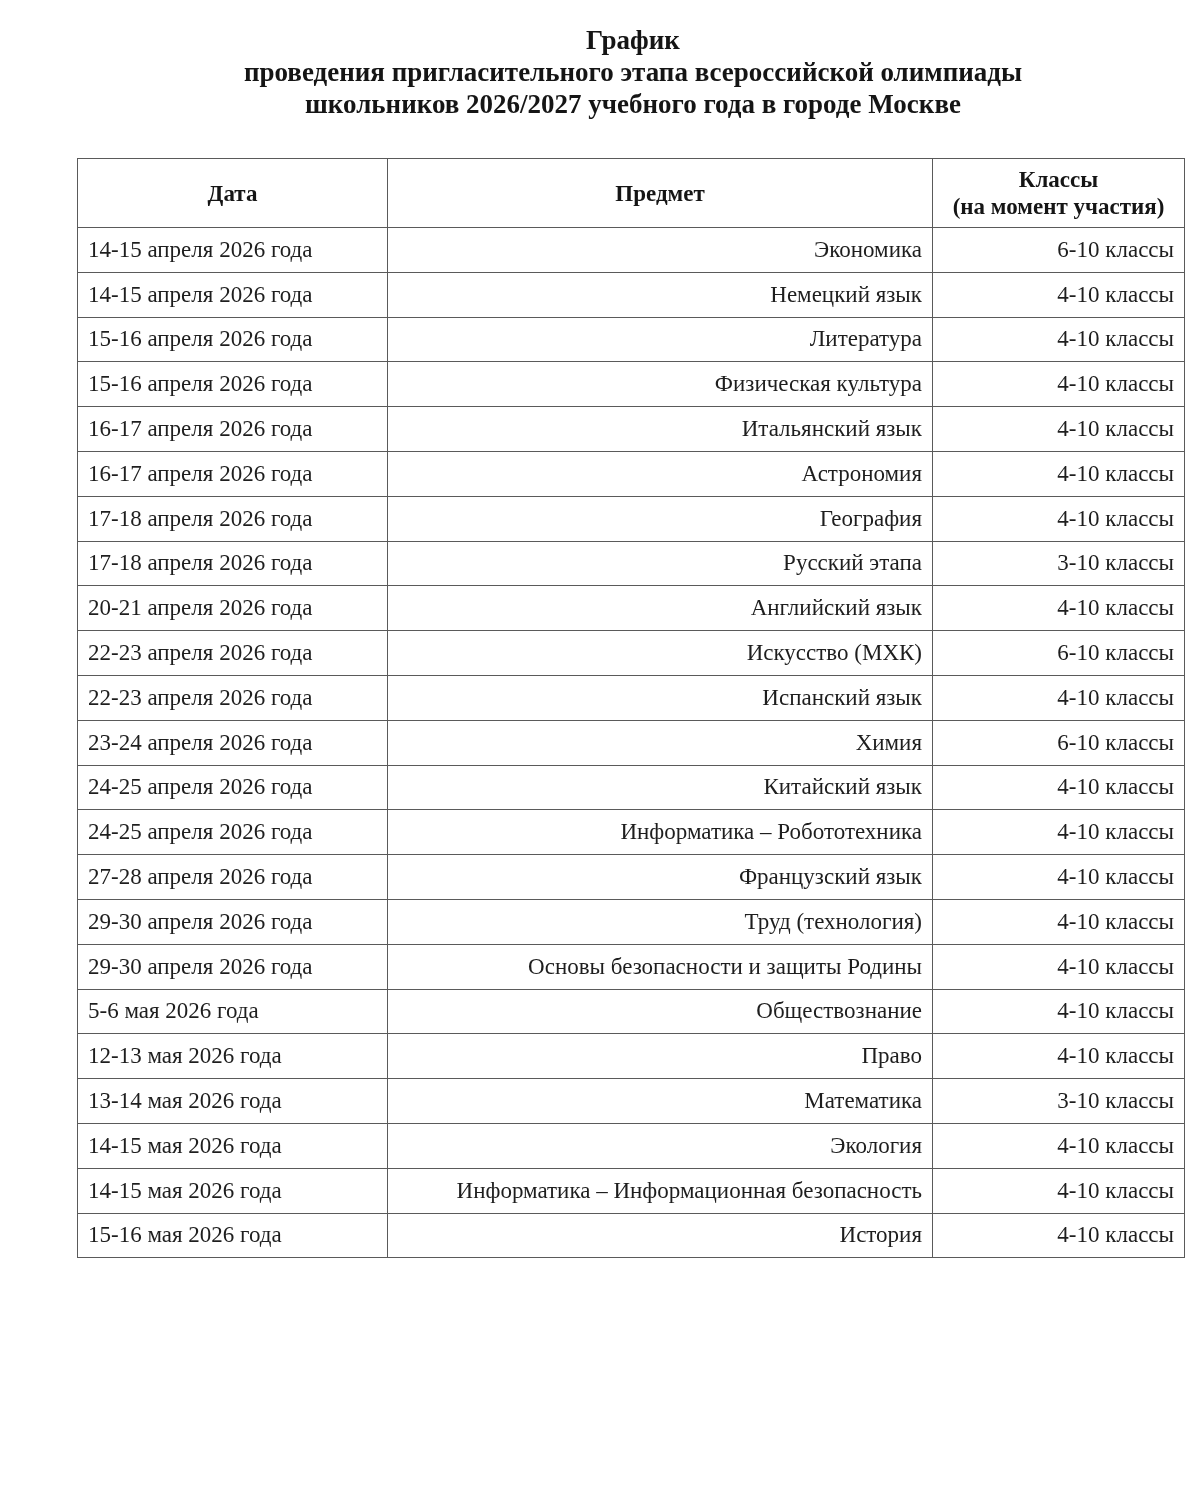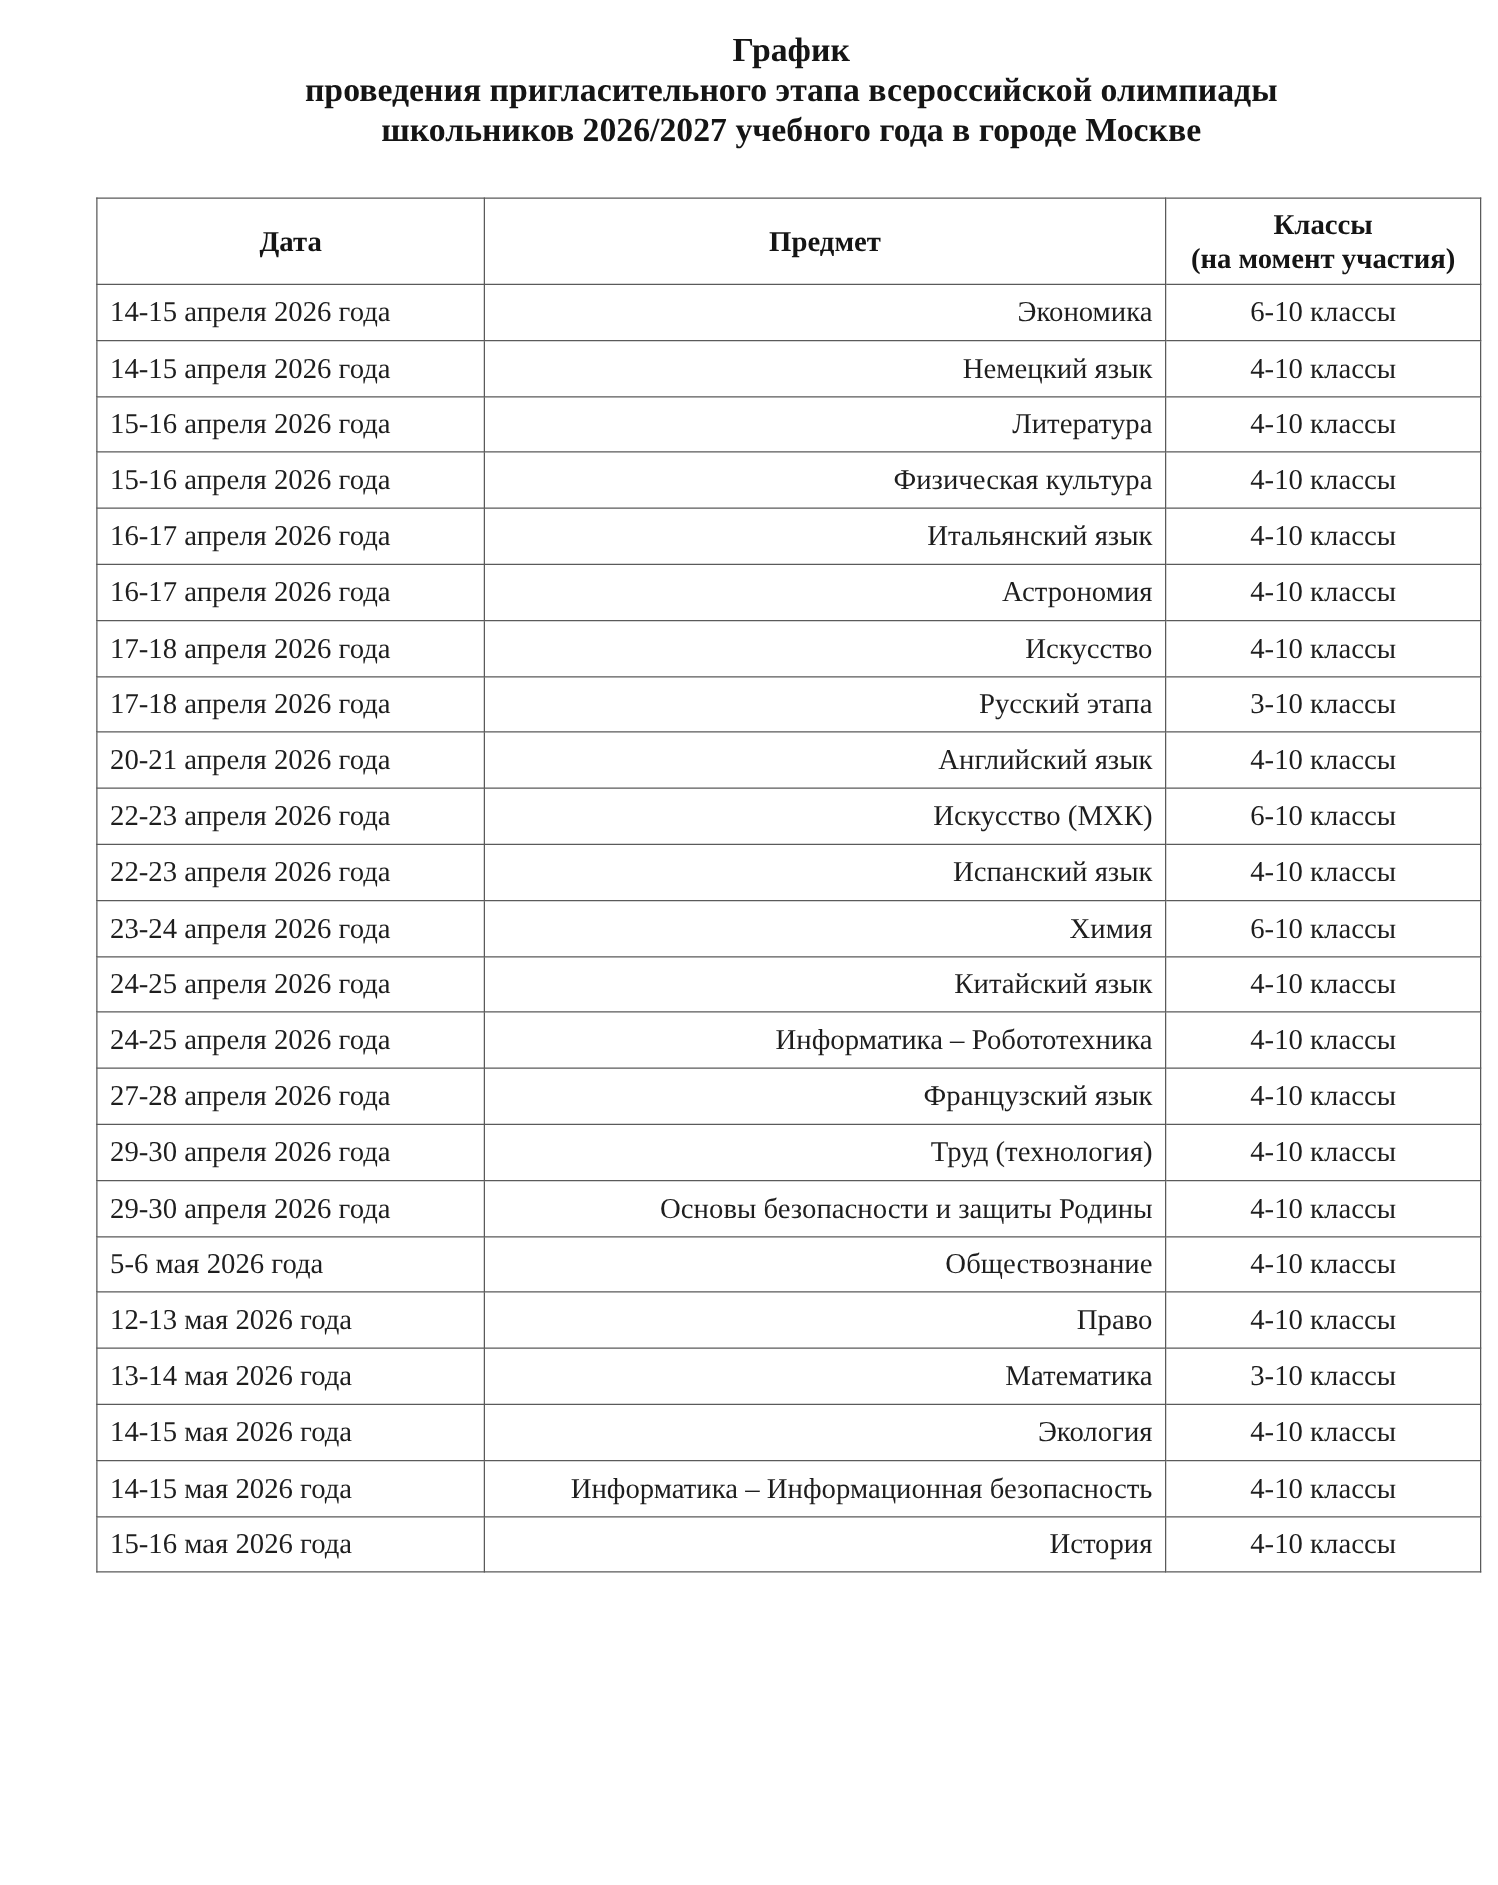--- a/index.html
+++ b/index.html
@@ -55,21 +55,21 @@
     table.schedule td {
       height: 43.8px;
       line-height: 26px;
       color: #1e1e1e;
     }
     col.c-date { width: 310px; }
     col.c-subj { width: 545px; }
     col.c-grade { width: 252px; }
     td.date-cell { padding-left: 10px; text-align: left; font-family: Liberation Serif, serif; }
     td.subj-cell { padding-left: 10px; text-align: right; }
-    td.grade-cell { text-align: center; }
+    td.grade-cell { text-align: right; }
   </style>
 </head>
 <body>
 
 <div class="title-block">
   <div>График</div>
   <div>проведения пригласительного этапа всероссийской олимпиады</div>
   <div>школьников 2026/2027 учебного года в городе Москве</div>
 </div>
 
@@ -115,21 +115,21 @@
         <td class="subj-cell">Итальянский язык</td>
         <td class="grade-cell">4-10 классы</td>
       </tr>
       <tr>
         <td class="date-cell">16-17 апреля 2026 года</td>
         <td class="subj-cell">Астрономия</td>
         <td class="grade-cell">4-10 классы</td>
       </tr>
       <tr>
         <td class="date-cell">17-18 апреля 2026 года</td>
-        <td class="subj-cell">Искусство</td>
+        <td class="subj-cell">География</td>
         <td class="grade-cell">4-10 классы</td>
       </tr>
       <tr>
         <td class="date-cell">17-18 апреля 2026 года</td>
         <td class="subj-cell">Русский этапа</td>
         <td class="grade-cell">3-10 классы</td>
       </tr>
       <tr>
         <td class="date-cell">20-21 апреля 2026 года</td>
         <td class="subj-cell">Английский язык</td>

